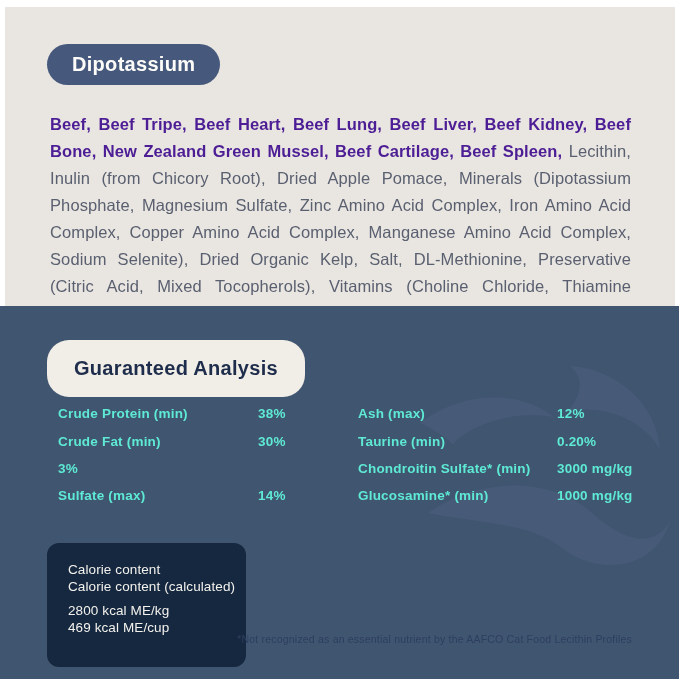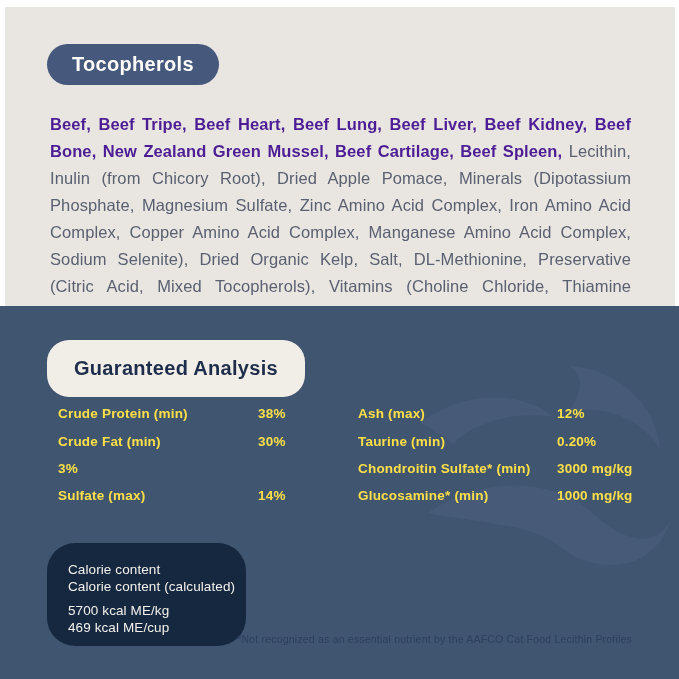--- a/index.html
+++ b/index.html
@@ -82,34 +82,34 @@
   .ga-col {
     position: absolute;
     top: 94px;
   }
   .ga-col.left  { left: 58px;  }
   .ga-col.right { left: 358px; }
   .ga-row {
     height: 27.4px;
     display: flex;
     align-items: center;
-    color: #fde047;
+    color: #5eead4;
     font-size: 13.5px;
     font-weight: bold;
     letter-spacing: 0.2px;
   }
   .ga-col.left  .ga-label { width: 200px; }
   .ga-col.right .ga-label { width: 199px; }
   .ga-value { white-space: nowrap; text-align: right; }
   .calorie-box {
     position: absolute;
     left: 47px; top: 237px;
-    width: 199px; height: 103px;
+    width: 199px; height: 124px;
     background: #152840;
-    border-radius: 28px;
+    border-radius: 12px;
     box-sizing: border-box;
     padding: 18px 0 0 21px;
     color: #f3f1ec;
     font-size: 13.5px;
     font-weight: 500;
     line-height: 17px;
     letter-spacing: 0.1px;
   }
   .calorie-box .kcal-group { margin-top: 7px; }
   .footnote {
@@ -121,21 +121,21 @@
     white-space: nowrap;
   }
 </style>
 </head>
 <body>
 
 <div class="canvas">
 
   <div class="top-section">
     <div class="ingredients-badge">
-      <span>Tocopherols</span>
+      <span>Dipotassium</span>
     </div>
     <p class="ingredients-text"><span class="bold">Beef, Beef Tripe, Beef Heart, Beef Lung, Beef Liver, Beef Kidney, Beef Bone, New Zealand Green Mussel, Beef Cartilage, Beef Spleen,</span><span> Lecithin, Inulin (from Chicory Root), Dried Apple Pomace, Minerals (Dipotassium Phosphate, Magnesium Sulfate, Zinc Amino Acid Complex, Iron Amino Acid Complex, Copper Amino Acid Complex, Manganese Amino Acid Complex, Sodium Selenite), Dried Organic Kelp, Salt, DL-Methionine, Preservative (Citric Acid, Mixed Tocopherols), Vitamins (Choline Chloride, Thiamine Mononitrate, Pyridoxine Hydrochloride, Folic Acid, Vitamin D3 Supplement), Taurine.</span></p>
   </div>
 
   <div class="bottom-section">
 
     <svg class="wave-decor" viewBox="0 0 250 240">
       <path d="M150 5 C196 8 236 42 240 88 C221 57 184 44 148 50 C165 31 162 15 150 5 Z" fill="#4d6181"></path>
       <path d="M0 62 C42 30 98 28 134 56 C102 49 54 60 33 83 C23 74 10 66 0 62 Z" fill="#4d6181"></path>
       <path d="M8 152 C60 115 132 116 172 152 C212 188 238 182 250 160 C236 207 182 217 142 187 C108 161 58 162 8 152 Z" fill="#4d6181"></path>
@@ -179,21 +179,21 @@
       <div class="ga-row">
         <span class="ga-label">Glucosamine* (min)</span>
         <span class="ga-value">1000 mg/kg</span>
       </div>
     </div>
 
     <div class="calorie-box">
       <div>Calorie content</div>
       <div>Calorie content (calculated)</div>
       <div class="kcal-group">
-        <div>5700 kcal ME/kg</div>
+        <div>2800 kcal ME/kg</div>
         <div>469 kcal ME/cup</div>
       </div>
     </div>
 
     <div class="footnote">*Not recognized as an essential nutrient by the AAFCO Cat Food Lecithin Profiles</div>
 
   </div>
 </div>
 
 </body></html>

